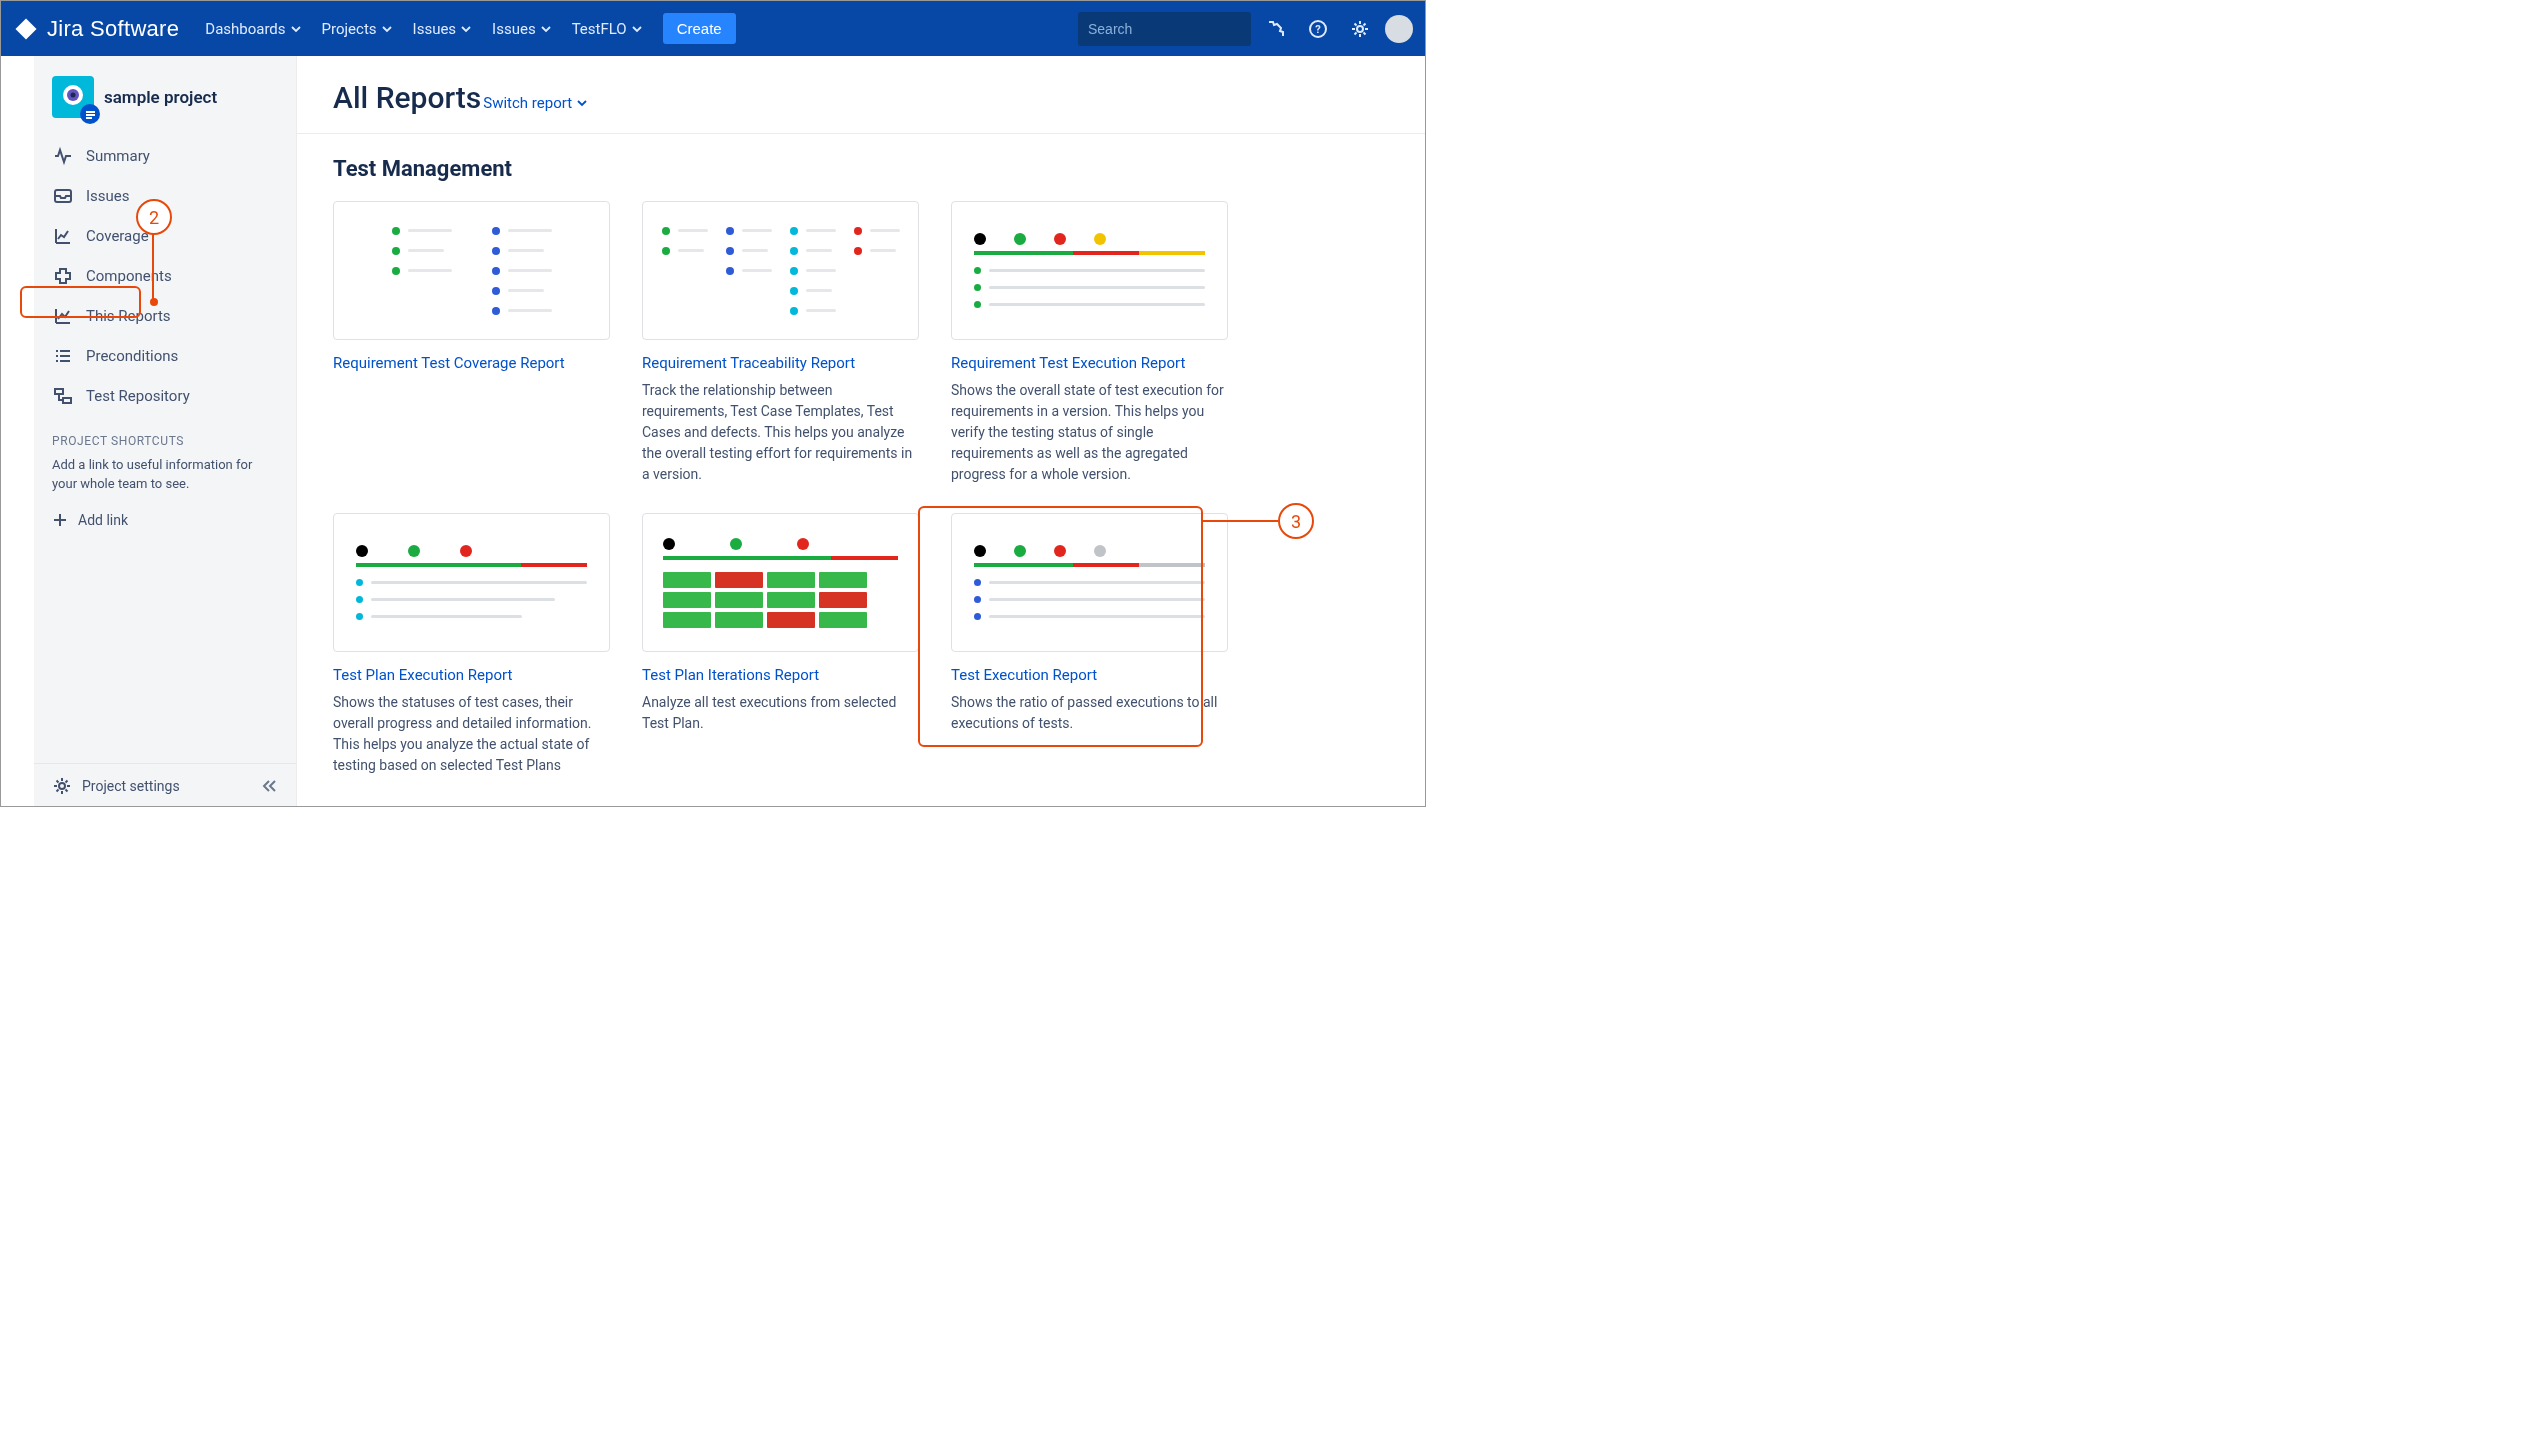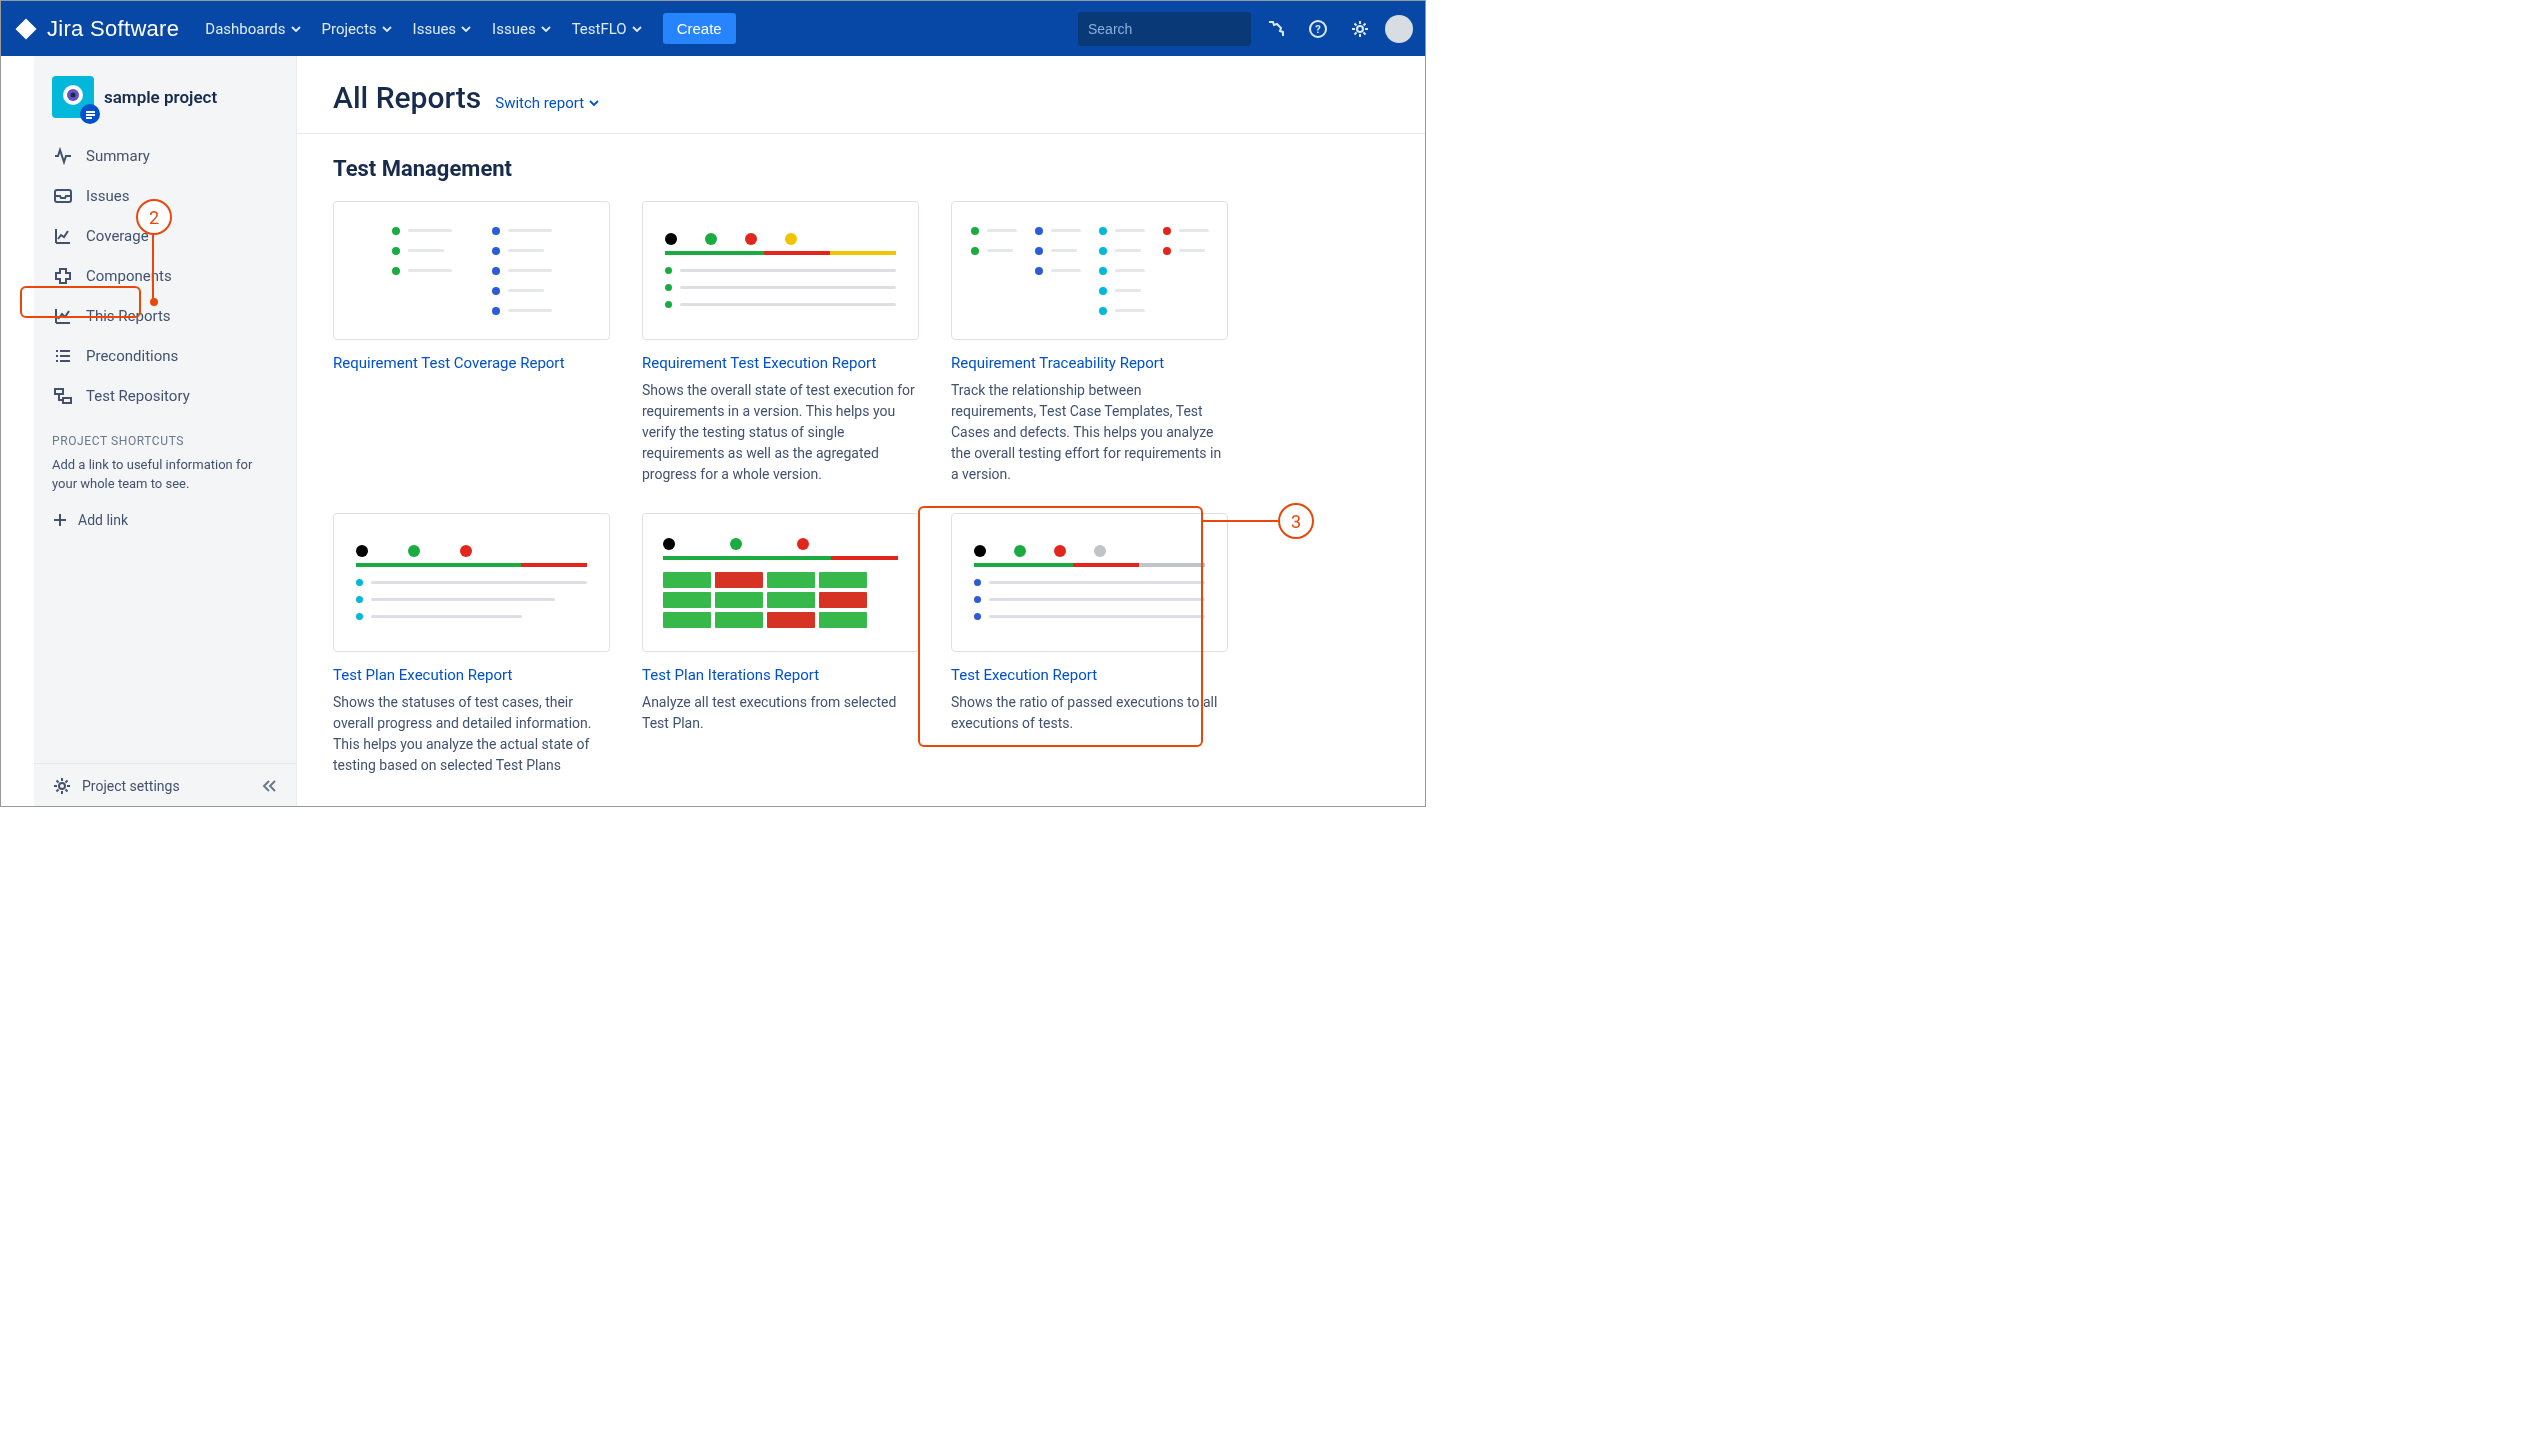--- a/index.html
+++ b/index.html
@@ -31,21 +31,21 @@
   .side-item.active { background:transparent; }
   .side-item .icon { width:22px; height:22px; display:flex; align-items:center; justify-content:center; color:#42526e; }
   .side-section-label { padding: 18px 18px 6px; font-size:12px; color:#6b778c; letter-spacing:0.6px; }
   .side-help { padding: 2px 18px 10px; font-size:13px; color:#42526e; line-height:1.45; }
   .side-add { display:flex; align-items:center; gap:10px; padding: 8px 18px; color:#42526e; cursor:pointer; }
   .side-footer { margin-top:auto; border-top:1px solid #e5e7eb; padding:12px 18px; display:flex; align-items:center; gap:10px; color:#42526e; cursor:pointer; }
   .collapse-icon { margin-left:auto; color:#6b778c; }
 
   
   .main { flex:1; overflow:auto; padding: 24px 36px; }
-  .page-title-row { display:flex; align-items:baseline; gap:14px; border-bottom:1px solid #ebecf0; padding-bottom:18px; margin-bottom: 22px; margin-left: -36px; margin-right:-36px; padding-left:36px; padding-right:36px; }
+  .page-title-row { display:flex; align-items:baseline; gap:2px; border-bottom:1px solid #ebecf0; padding-bottom:18px; margin-bottom: 22px; margin-left: -36px; margin-right:-36px; padding-left:36px; padding-right:36px; }
   .page-title { font-size:30px; font-weight:500; color:#172b4d; }
   .switch-link { color:#0052cc; font-size:15px; display:flex; align-items:center; gap:4px; cursor:pointer; }
   .section-title { font-size:22px; font-weight:700; color:#172b4d; margin-bottom: 20px; }
 
   .cards-grid { display:grid; grid-template-columns: repeat(3, 277px); column-gap: 32px; row-gap: 28px; }
   .card { width:277px; }
   .card-thumb { border:1px solid #dfe1e6; border-radius:4px; height:139px; padding: 16px; background:#fff; display:flex; align-items:center; justify-content:center; }
   .card-title { color:#0052cc; font-size:15px; margin:14px 0 8px; cursor:pointer; }
   .card-desc { font-size:14px; color:#42526e; line-height:1.5; }
 
@@ -303,20 +303,85 @@
                     <span class="dot" style="background:#2e5bd8"></span>
                     <span class="line w1"></span>
                   </div>
               </div>
             </div>
           </div>
           <div class="card-title">Requirement Test Coverage Report</div>
         </div>
 
         <div class="card">
+          <div class="card-thumb">
+            <div class="thumb-cols" style="gap:18px">
+              <div class="bullet-list">
+                <div class="bullet-row">
+                    <span class="dot" style="background:#1aab41"></span>
+                    <span class="line" style="width:30px"></span>
+                  </div>
+                <div class="bullet-row">
+                    <span class="dot" style="background:#1aab41"></span>
+                    <span class="line" style="width:26px"></span>
+                  </div>
+              </div>
+              <div class="bullet-list">
+                <div class="bullet-row">
+                    <span class="dot" style="background:#2e5bd8"></span>
+                    <span class="line" style="width:30px"></span>
+                  </div>
+                <div class="bullet-row">
+                    <span class="dot" style="background:#2e5bd8"></span>
+                    <span class="line" style="width:26px"></span>
+                  </div>
+                <div class="bullet-row">
+                    <span class="dot" style="background:#2e5bd8"></span>
+                    <span class="line" style="width:30px"></span>
+                  </div>
+              </div>
+              <div class="bullet-list">
+                <div class="bullet-row">
+                    <span class="dot" style="background:#00b8d9"></span>
+                    <span class="line" style="width:30px"></span>
+                  </div>
+                <div class="bullet-row">
+                    <span class="dot" style="background:#00b8d9"></span>
+                    <span class="line" style="width:26px"></span>
+                  </div>
+                <div class="bullet-row">
+                    <span class="dot" style="background:#00b8d9"></span>
+                    <span class="line" style="width:30px"></span>
+                  </div>
+                <div class="bullet-row">
+                    <span class="dot" style="background:#00b8d9"></span>
+                    <span class="line" style="width:26px"></span>
+                  </div>
+                <div class="bullet-row">
+                    <span class="dot" style="background:#00b8d9"></span>
+                    <span class="line" style="width:30px"></span>
+                  </div>
+              </div>
+              <div class="bullet-list">
+                <div class="bullet-row">
+                    <span class="dot" style="background:#e2261d"></span>
+                    <span class="line" style="width:30px"></span>
+                  </div>
+                <div class="bullet-row">
+                    <span class="dot" style="background:#e2261d"></span>
+                    <span class="line" style="width:26px"></span>
+                  </div>
+              </div>
+            </div>
+          </div>
+          <div class="card-title">Requirement Traceability Report</div>
+          <div class="card-desc">Track the relationship between requirements, Test Case Templates, Test Cases and defects. This helps you analyze the overall testing effort for requirements in a version.</div>
+        </div>
+
+        <div class="card">
           <div class="card-thumb" style="flex-direction:column; align-items:stretch; padding:18px 22px">
             <div class="tab-row">
               <span class="tabdot" style="background:#000"></span>
               <span class="tabdot" style="background:#1aab41"></span>
               <span class="tabdot" style="background:#e2261d"></span>
               <span class="tabdot" style="background:#f2c400"></span>
             </div>
             <div class="tab-underline">
               <span class="seg" style="flex:3;background:#1aab41"></span>
               <span class="seg" style="flex:2;background:#e2261d"></span>
@@ -332,85 +397,20 @@
                   <span class="tl-line"></span>
                 </div>
               <div class="tl-row">
                   <span class="tl-dot" style="background:#1aab41"></span>
                   <span class="tl-line"></span>
                 </div>
             </div>
           </div>
           <div class="card-title">Requirement Test Execution Report</div>
           <div class="card-desc">Shows the overall state of test execution for requirements in a version. This helps you verify the testing status of single requirements as well as the agregated progress for a whole version.</div>
-        </div>
-
-        <div class="card">
-          <div class="card-thumb">
-            <div class="thumb-cols" style="gap:18px">
-              <div class="bullet-list">
-                <div class="bullet-row">
-                    <span class="dot" style="background:#1aab41"></span>
-                    <span class="line" style="width:30px"></span>
-                  </div>
-                <div class="bullet-row">
-                    <span class="dot" style="background:#1aab41"></span>
-                    <span class="line" style="width:26px"></span>
-                  </div>
-              </div>
-              <div class="bullet-list">
-                <div class="bullet-row">
-                    <span class="dot" style="background:#2e5bd8"></span>
-                    <span class="line" style="width:30px"></span>
-                  </div>
-                <div class="bullet-row">
-                    <span class="dot" style="background:#2e5bd8"></span>
-                    <span class="line" style="width:26px"></span>
-                  </div>
-                <div class="bullet-row">
-                    <span class="dot" style="background:#2e5bd8"></span>
-                    <span class="line" style="width:30px"></span>
-                  </div>
-              </div>
-              <div class="bullet-list">
-                <div class="bullet-row">
-                    <span class="dot" style="background:#00b8d9"></span>
-                    <span class="line" style="width:30px"></span>
-                  </div>
-                <div class="bullet-row">
-                    <span class="dot" style="background:#00b8d9"></span>
-                    <span class="line" style="width:26px"></span>
-                  </div>
-                <div class="bullet-row">
-                    <span class="dot" style="background:#00b8d9"></span>
-                    <span class="line" style="width:30px"></span>
-                  </div>
-                <div class="bullet-row">
-                    <span class="dot" style="background:#00b8d9"></span>
-                    <span class="line" style="width:26px"></span>
-                  </div>
-                <div class="bullet-row">
-                    <span class="dot" style="background:#00b8d9"></span>
-                    <span class="line" style="width:30px"></span>
-                  </div>
-              </div>
-              <div class="bullet-list">
-                <div class="bullet-row">
-                    <span class="dot" style="background:#e2261d"></span>
-                    <span class="line" style="width:30px"></span>
-                  </div>
-                <div class="bullet-row">
-                    <span class="dot" style="background:#e2261d"></span>
-                    <span class="line" style="width:26px"></span>
-                  </div>
-              </div>
-            </div>
-          </div>
-          <div class="card-title">Requirement Traceability Report</div>
-          <div class="card-desc">Track the relationship between requirements, Test Case Templates, Test Cases and defects. This helps you analyze the overall testing effort for requirements in a version.</div>
         </div>
 
         <div class="card">
           <div class="card-thumb" style="flex-direction:column; align-items:stretch; padding:18px 22px">
             <div class="tab-row" style="gap:40px">
               <span class="tabdot" style="background:#000"></span>
               <span class="tabdot" style="background:#1aab41"></span>
               <span class="tabdot" style="background:#e2261d"></span>
             </div>
             <div class="tab-underline">

